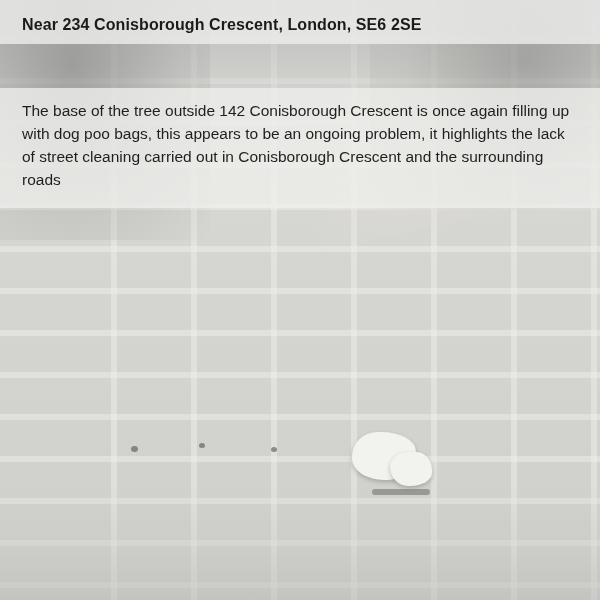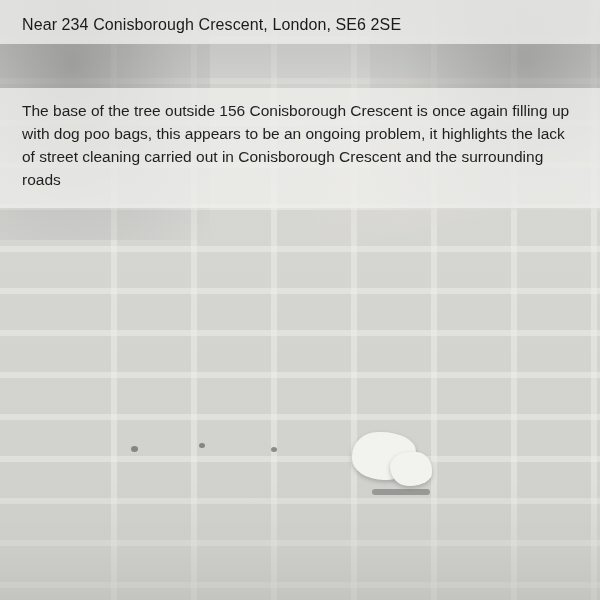--- a/index.html
+++ b/index.html
@@ -124,21 +124,21 @@
     padding: 0;
   }
   .title-bar {
     position: absolute;
     left: 0; right: 0; top: 0;
     padding: 15px 18px 10px 22px;
     background: rgba(236,236,234,0.82);
   }
   .title-text {
     font-size: 16px;
-    font-weight: normal;
+    font-weight: bold;
     color: #1b1b1b;
     letter-spacing: 0.1px;
     line-height: 1.2;
   }
   .body-block {
     position: absolute;
     left: 0; right: 0;
     top: 88px;
     padding: 12px 22px 16px 22px;
     background: rgba(238,238,236,0.78);
@@ -169,17 +169,17 @@
   <div class="dark-speck speck-2"></div>
   <div class="dark-speck speck-3"></div>
   <div class="dark-speck speck-4"></div>
 
   <div class="overlay">
     <div class="title-bar">
       <div class="title-text">Near 234 Conisborough Crescent, London, SE6 2SE</div>
     </div>
 
     <div class="body-block">
-      <div class="body-text">The base of the tree outside 156 Conisborough Crescent is once again filling up with dog poo bags, this appears to be an ongoing problem, it highlights the lack of street cleaning carried out in Conisborough Crescent and the surrounding roads</div>
+      <div class="body-text">The base of the tree outside 142 Conisborough Crescent is once again filling up with dog poo bags, this appears to be an ongoing problem, it highlights the lack of street cleaning carried out in Conisborough Crescent and the surrounding roads</div>
     </div>
   </div>
 
 </div>
 
 </body></html>

